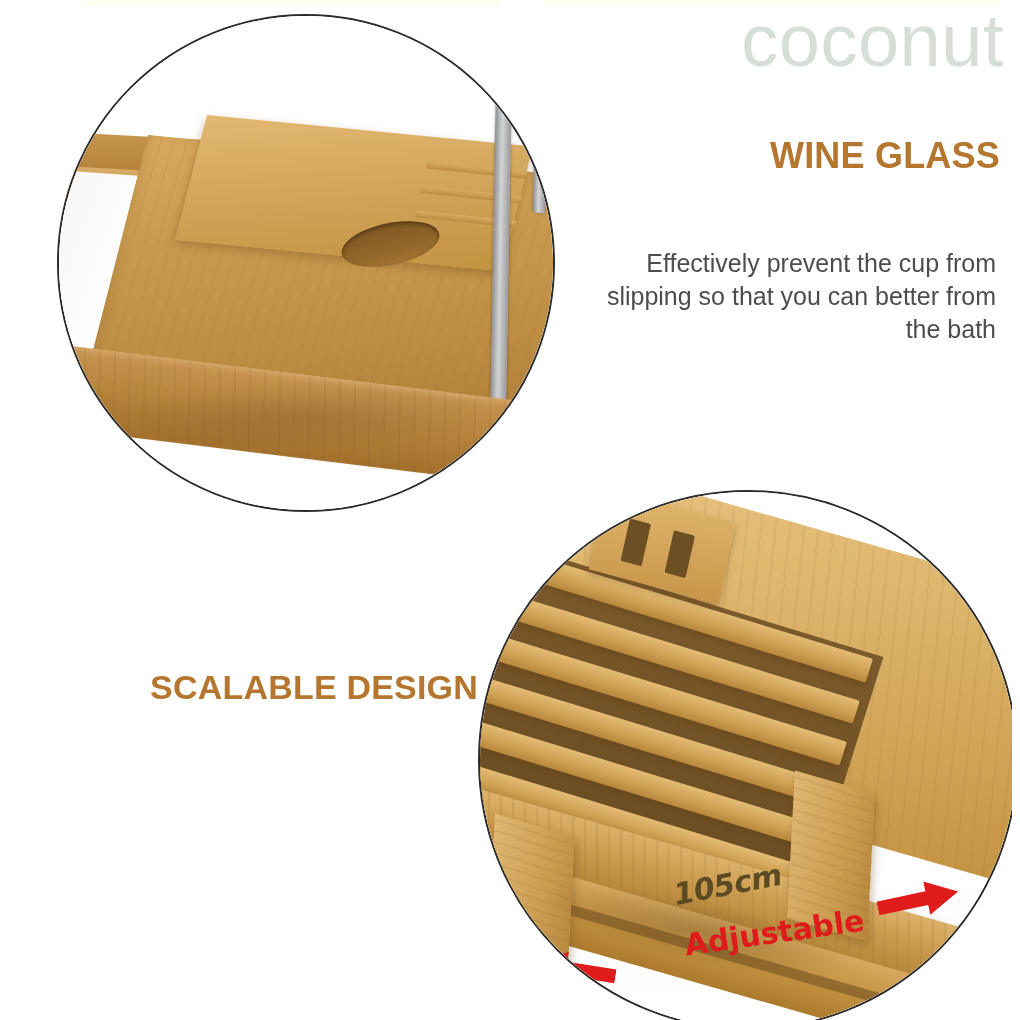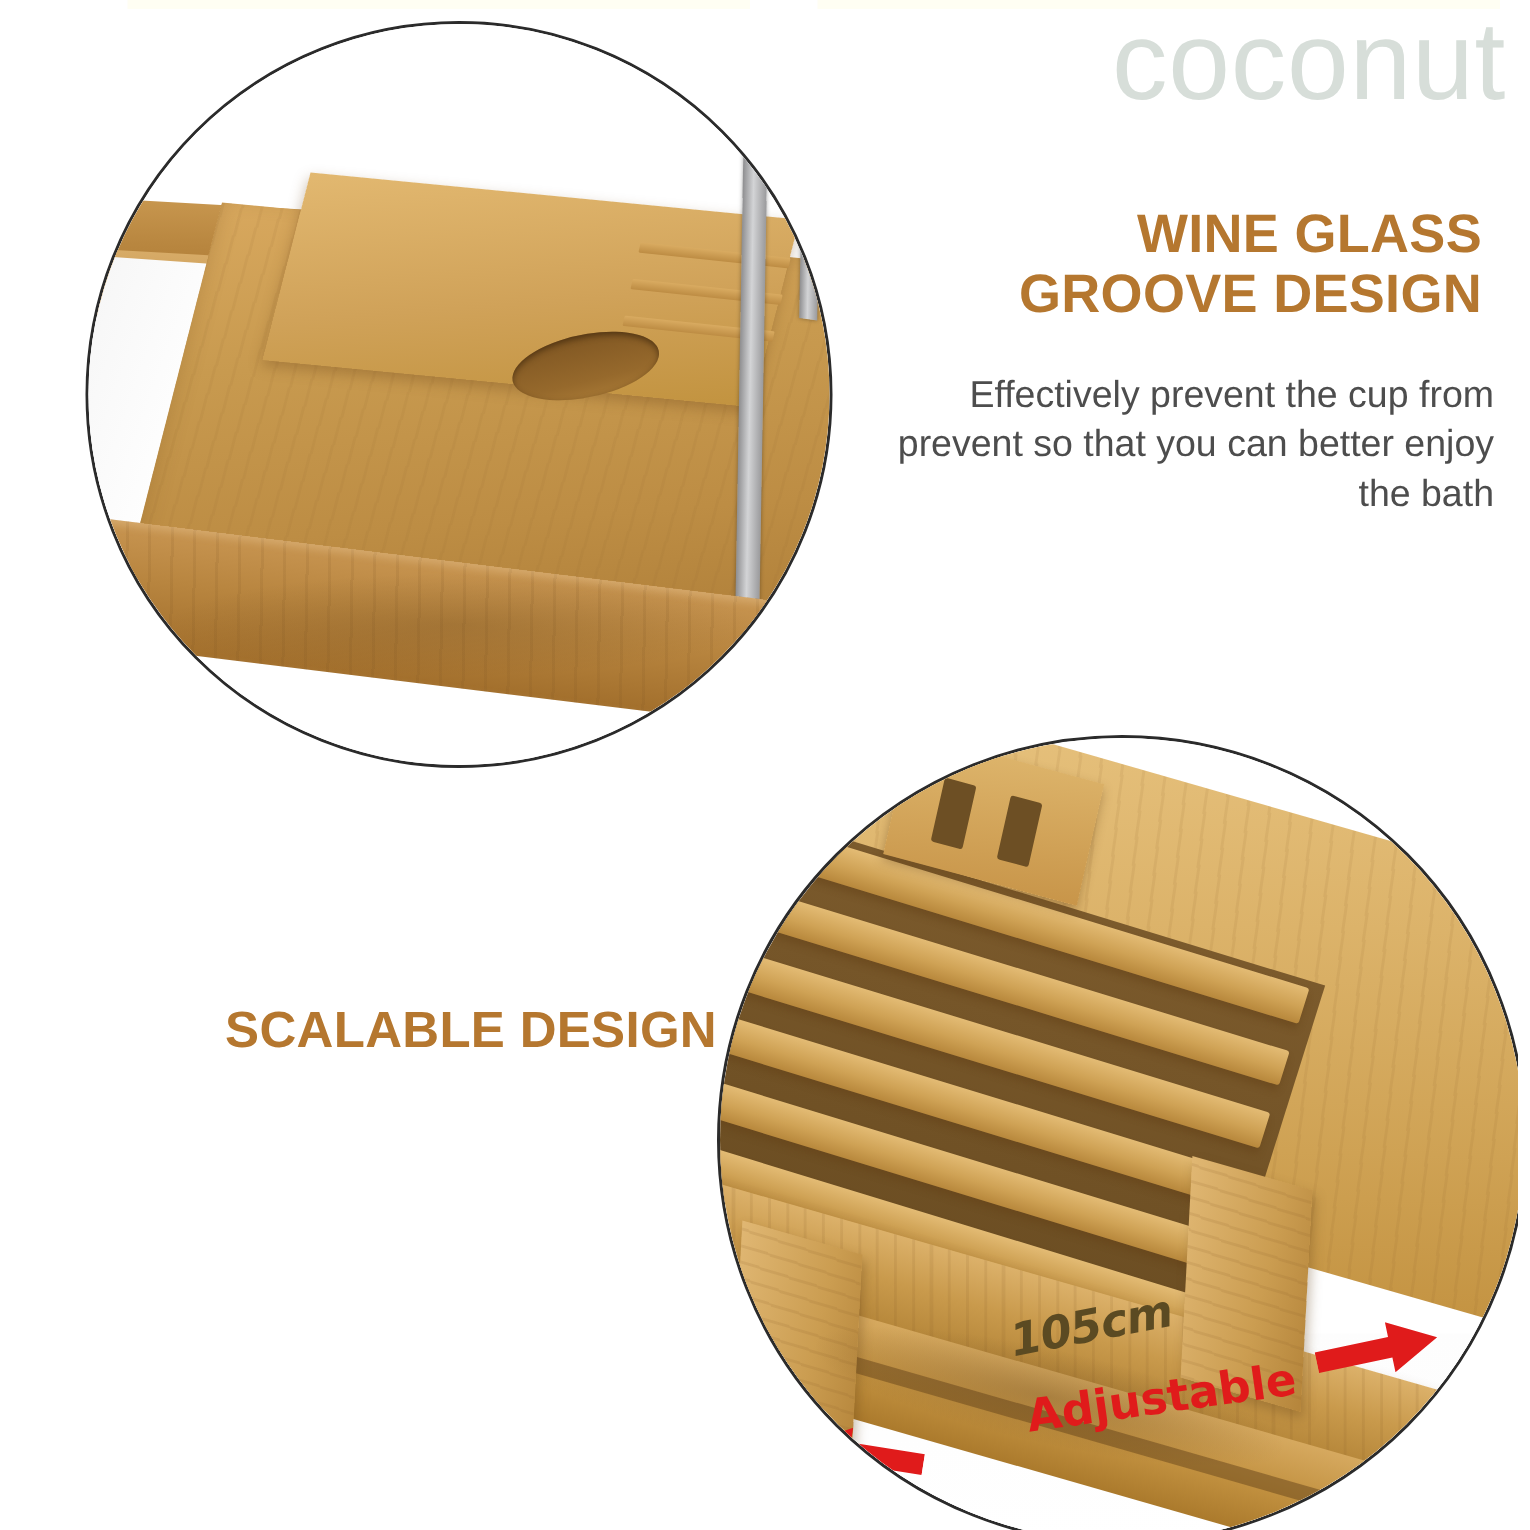--- a/index.html
+++ b/index.html
@@ -425,21 +425,21 @@
   }
   .subtext {
     position: absolute;
     color: #4d4d4d;
     font-size: 25px;
     line-height: 1.32;
     font-weight: 400;
   }
 
   #wine-heading {
-    right: 24px;
+    right: 12px;
     top: 136px;
     width: 430px;
     text-align: right;
     font-size: 36px;
   }
   #wine-sub {
     right: 16px;
     top: 247px;
     width: 400px;
     text-align: right;
@@ -525,23 +525,22 @@
           <svg viewBox="0 0 82 34" xmlns="http://www.w3.org/2000/svg" aria-hidden="true">
             <polygon points="0,10 50,10 50,0 82,17 50,34 50,24 0,24" fill="currentColor"></polygon>
           </svg>
         </div>
       </div>
     </div>
   </div>
 
   <div class="headline" id="wine-heading">
     <div>WINE GLASS</div>
-    <div>GROOVE DESIGN</div>
   </div>
 
-  <div class="subtext" id="wine-sub">Effectively prevent the cup from prevent so that you can better enjoy the bath</div>
+  <div class="subtext" id="wine-sub">Effectively prevent the cup from slipping so that you can better from the bath</div>
 
   <div class="headline" id="scalable-heading">
     <div>SCALABLE DESIGN</div>
   </div>
 
 
 </div>
 
 </body></html>

